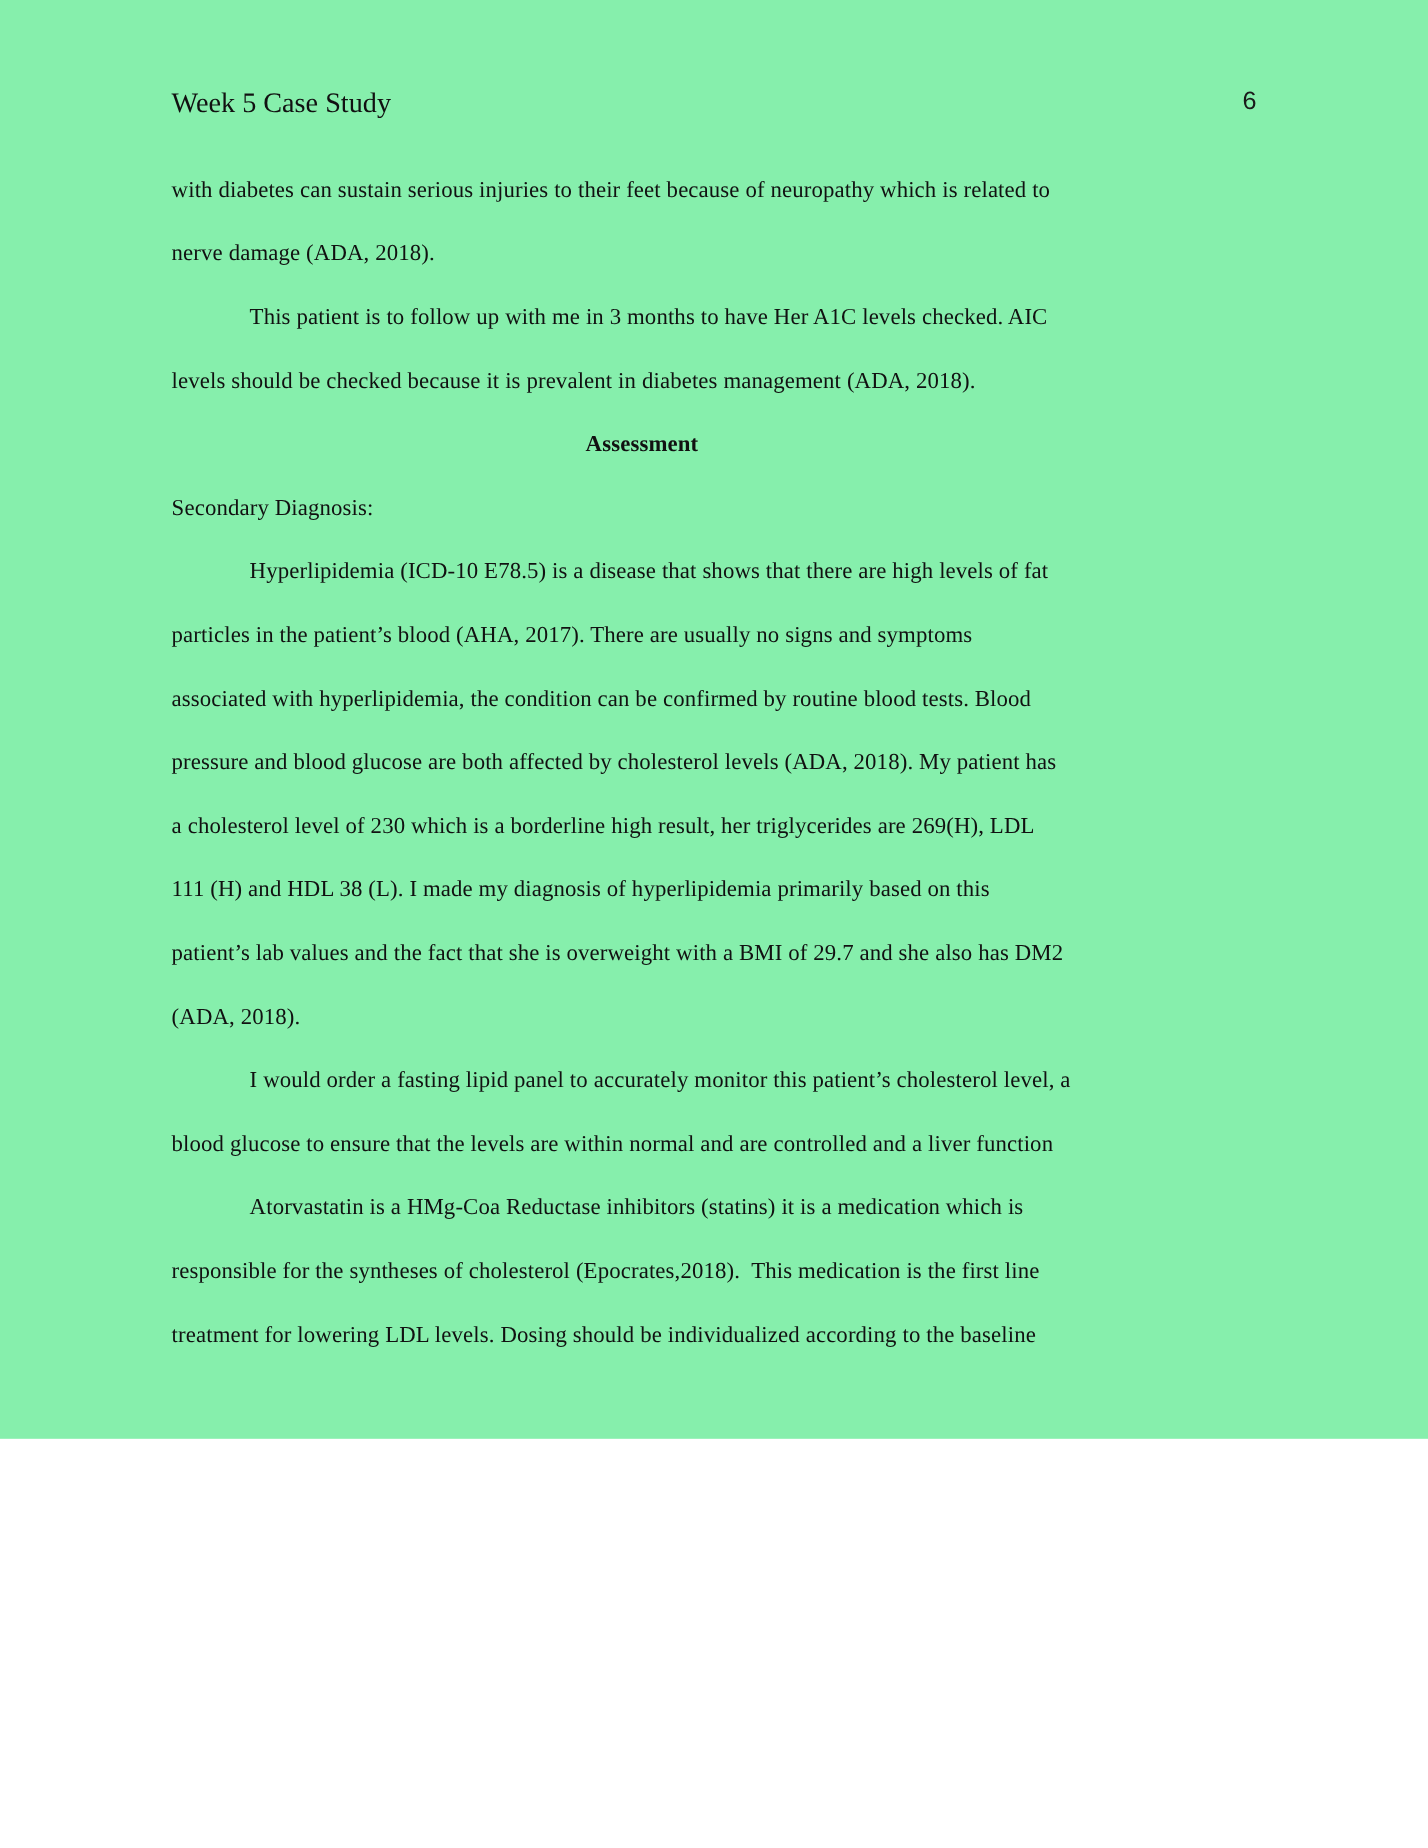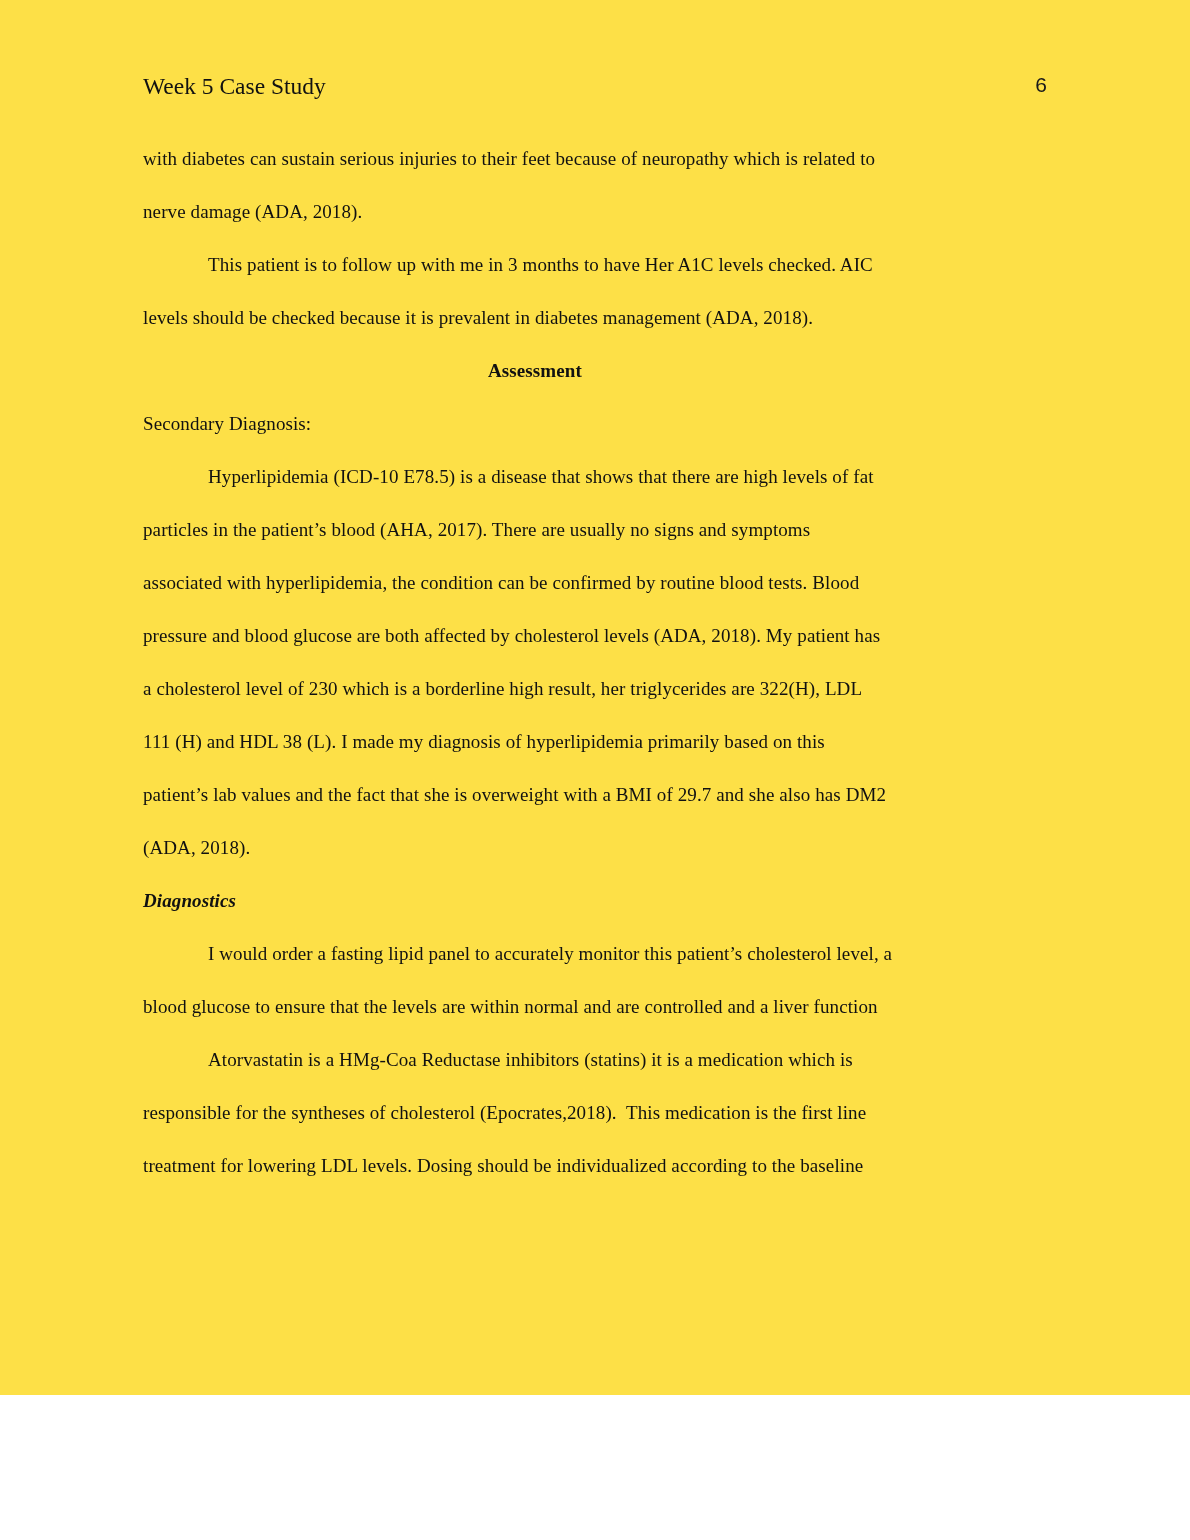--- a/index.html
+++ b/index.html
@@ -12,22 +12,22 @@
     height: 1540px;
     position: relative;
     font-family: "Liberation Serif", serif;
     color: #111111;
     overflow: hidden;
   }
   .page {
     position: absolute;
     left: 0; top: 0;
     width: 1190px;
-    height: 1395px;
-    background: #fde047;
+    height: 1199px;
+    background: #86efac;
   }
   .page-header-title {
     position: absolute;
     left: 143px;
     top: 72px;
     font-size: 23.5px;
     line-height: 28px;
     white-space: pre;
   }
   .page-number {
@@ -77,25 +77,24 @@
     <div class="line">with diabetes can sustain serious injuries to their feet because of neuropathy which is related to</div>
     <div class="line">nerve damage (ADA, 2018).</div>
     <div class="line indent">This patient is to follow up with me in 3 months to have Her A1C levels checked. AIC</div>
     <div class="line">levels should be checked because it is prevalent in diabetes management (ADA, 2018).</div>
     <div class="line center-head">Assessment</div>
     <div class="line">Secondary Diagnosis:</div>
     <div class="line indent">Hyperlipidemia (ICD-10 E78.5) is a disease that shows that there are high levels of fat</div>
     <div class="line">particles in the patient’s blood (AHA, 2017). There are usually no signs and symptoms</div>
     <div class="line">associated with hyperlipidemia, the condition can be confirmed by routine blood tests. Blood</div>
     <div class="line">pressure and blood glucose are both affected by cholesterol levels (ADA, 2018). My patient has</div>
-    <div class="line">a cholesterol level of 230 which is a borderline high result, her triglycerides are 322(H), LDL</div>
+    <div class="line">a cholesterol level of 230 which is a borderline high result, her triglycerides are 269(H), LDL</div>
     <div class="line">111 (H) and HDL 38 (L). I made my diagnosis of hyperlipidemia primarily based on this</div>
     <div class="line">patient’s lab values and the fact that she is overweight with a BMI of 29.7 and she also has DM2</div>
     <div class="line">(ADA, 2018).</div>
-    <div class="line h-italic">Diagnostics</div>
     <div class="line indent">I would order a fasting lipid panel to accurately monitor this patient’s cholesterol level, a</div>
     <div class="line">blood glucose to ensure that the levels are within normal and are controlled and a liver function</div>
     <div class="line indent">Atorvastatin is a HMg-Coa Reductase inhibitors (statins) it is a medication which is</div>
     <div class="line">responsible for the syntheses of cholesterol (Epocrates,2018).  This medication is the first line</div>
     <div class="line">treatment for lowering LDL levels. Dosing should be individualized according to the baseline</div>
   </div>
 
 </div>
 
 </body></html>

